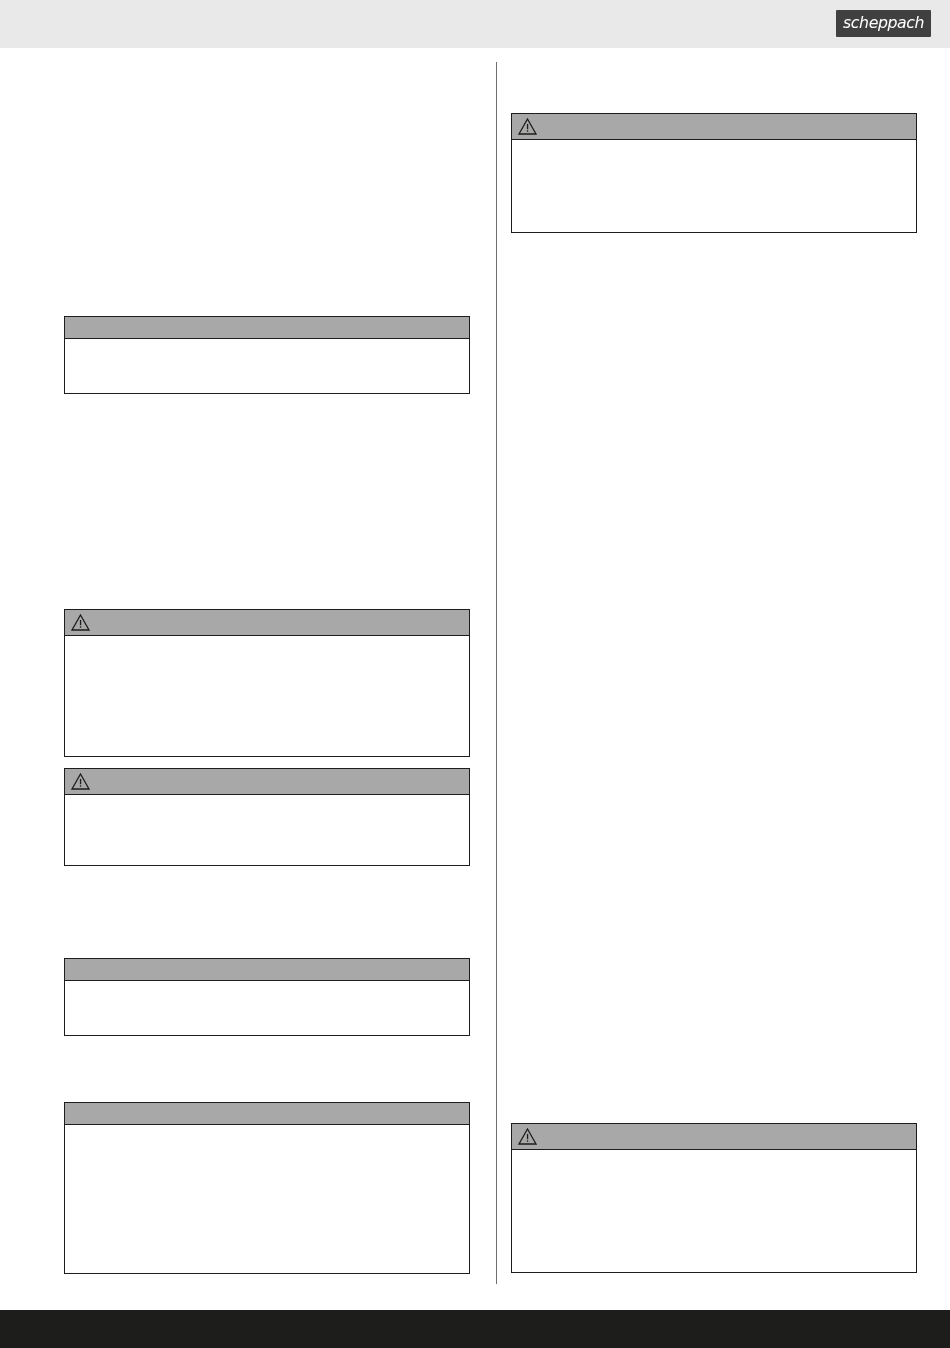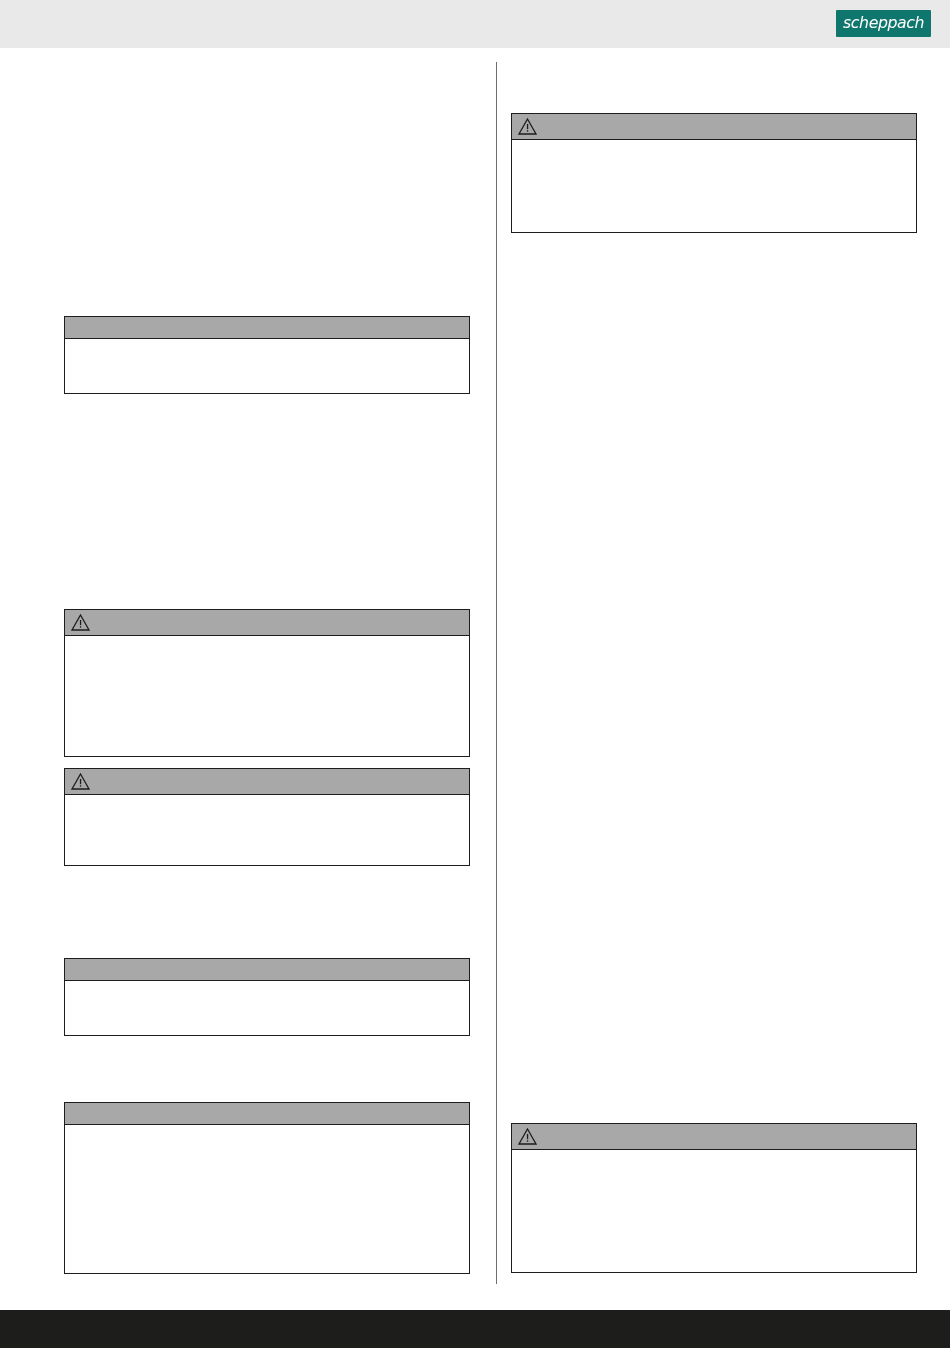--- a/index.html
+++ b/index.html
@@ -23,21 +23,21 @@
     width: 950px;
     height: 48px;
     background: #e9e9e9;
   }
   .brand-logo {
     position: absolute;
     right: 19px;
     top: 10px;
     width: 95px;
     height: 27px;
-    background: #0f766e;
+    background: #404040;
     border-radius: 1px;
     display: flex;
     align-items: center;
     justify-content: center;
   }
   .brand-logo-text {
     color: #ffffff;
     font-family: "DejaVu Sans", sans-serif;
     font-size: 15px;
     font-style: italic;

